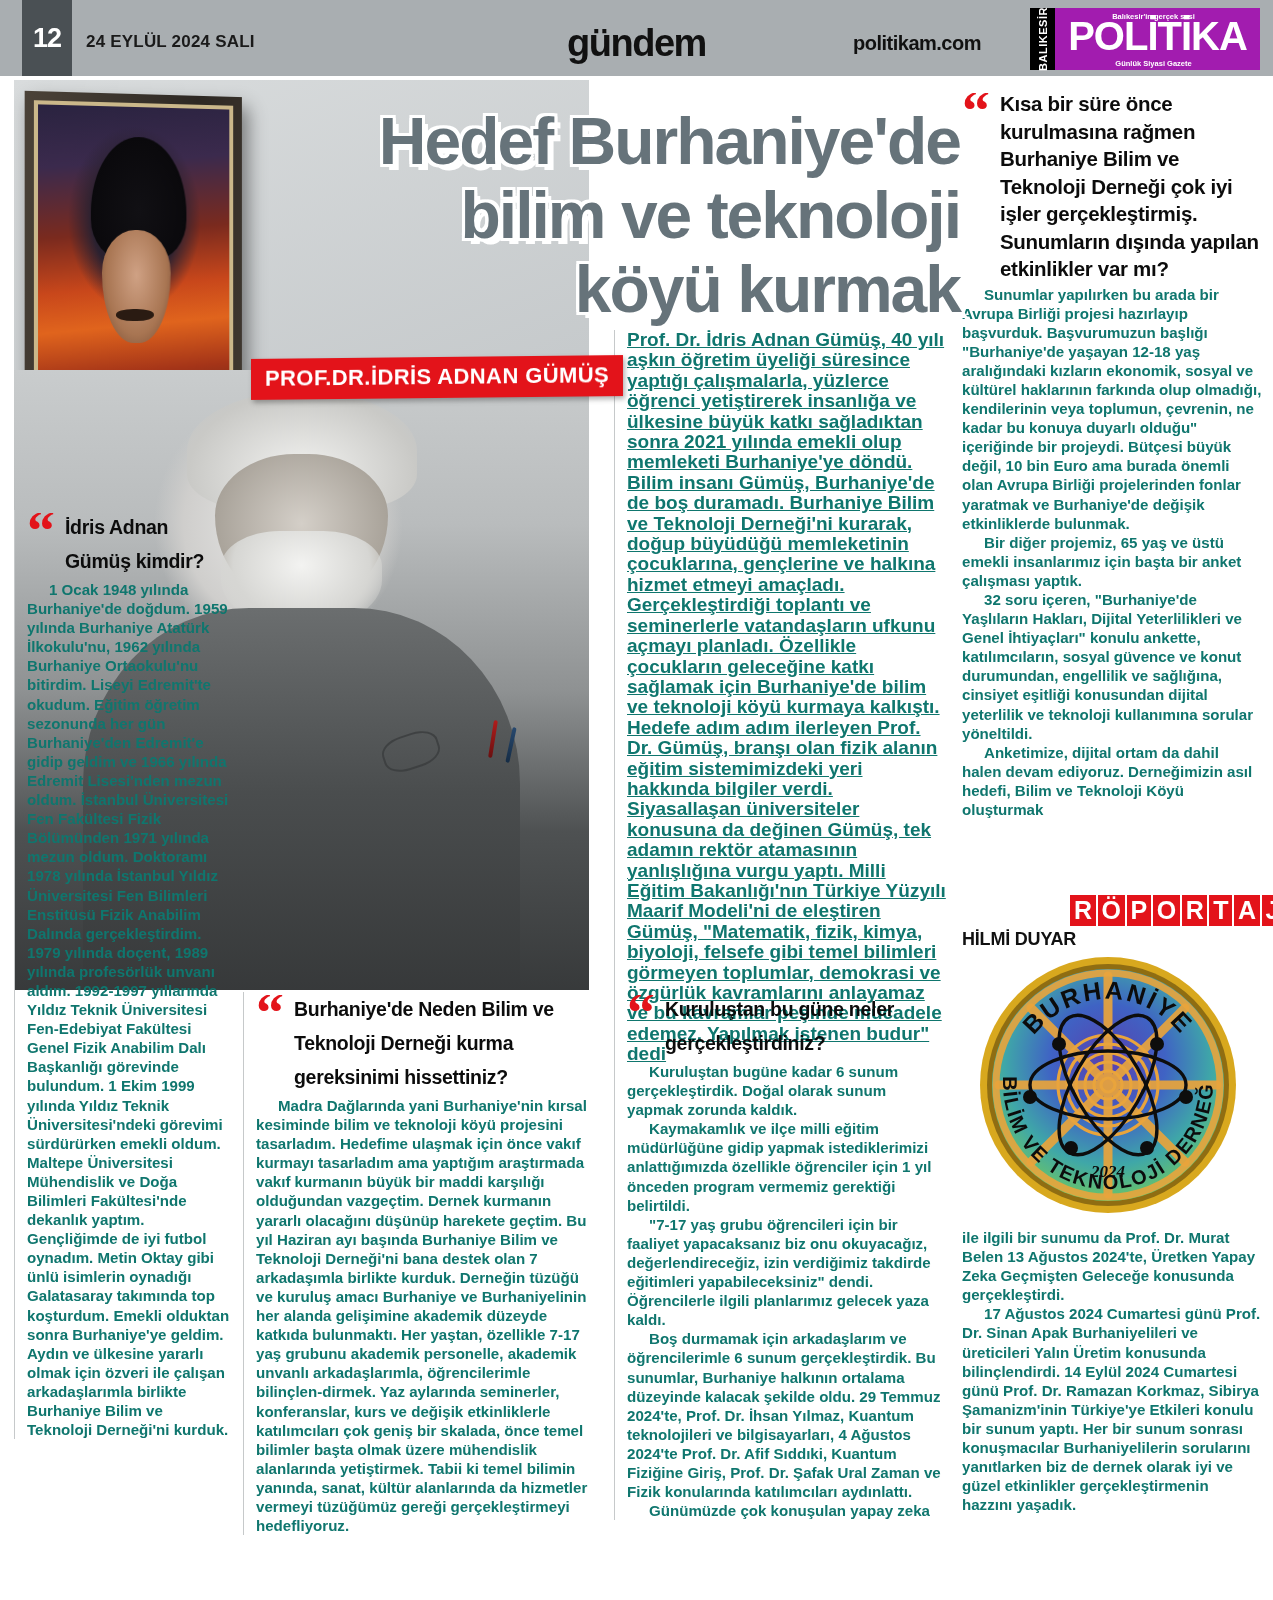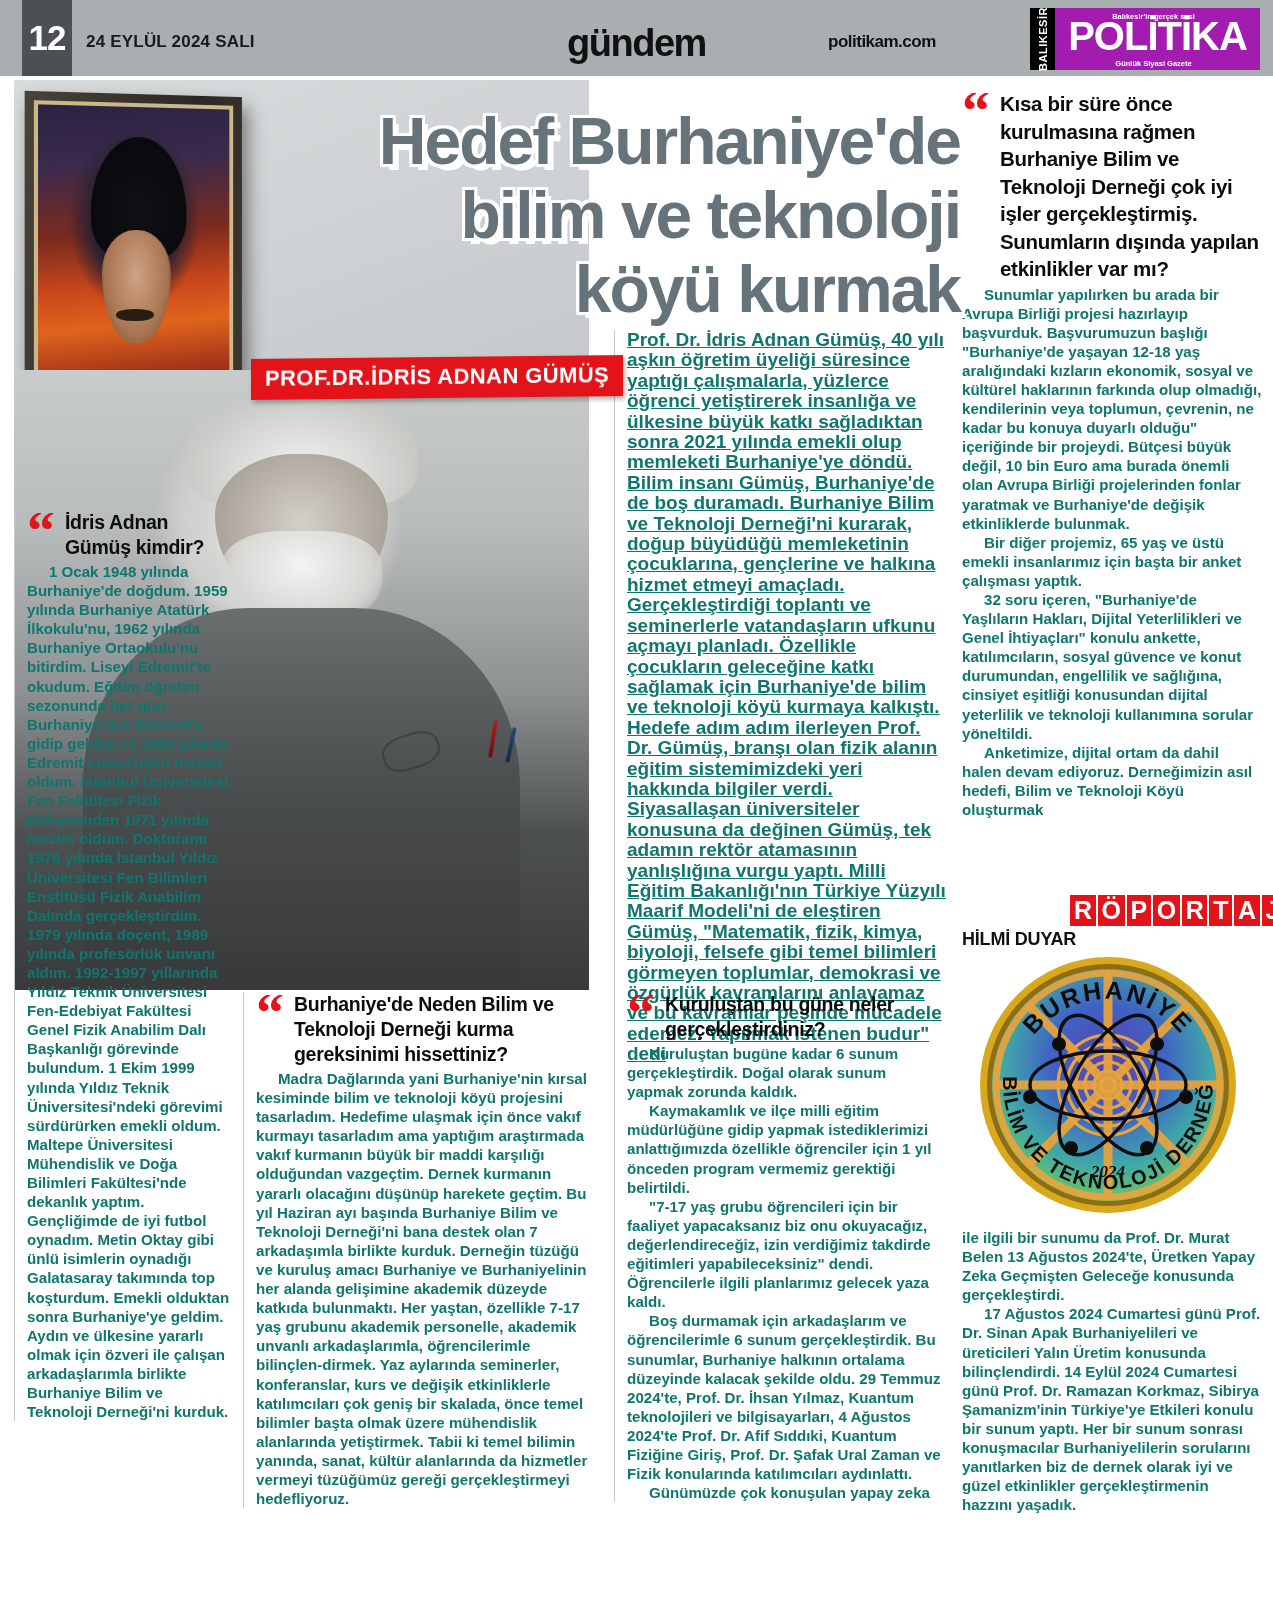--- a/index.html
+++ b/index.html
@@ -22,21 +22,21 @@
   }
   .pagenum-box {
     position: absolute;
     left: 22px; top: 0;
     width: 50px; height: 76px;
     background: #4a5054;
     display: flex; align-items: center; justify-content: center;
   }
   .pagenum-box span {
     color: #ffffff;
-    font-size: 35px;
+    font-size: 27px;
     font-weight: bold;
     font-family: "Liberation Sans Narrow", "Liberation Sans", sans-serif;
     letter-spacing: -1px;
   }
   .masthead-date {
     position: absolute;
     left: 86px; top: 32px;
     font-size: 17px;
     font-weight: 600;
     color: #1a1a1a;
@@ -48,22 +48,22 @@
     left: 0; right: 0; top: 22px;
     text-align: center;
     font-size: 38px;
     font-weight: 800;
     color: #111;
     letter-spacing: -1.5px;
     font-family: "Liberation Sans", sans-serif;
   }
   .masthead-site {
     position: absolute;
-    left: 828px; top: 32px;
-    font-size: 17px;
+    left: 853px; top: 32px;
+    font-size: 20px;
     font-weight: 800;
     color: #111;
     letter-spacing: -0.5px;
   }
   .logo-wrap {
     position: absolute;
     left: 1030px; top: 8px;
     width: 230px; height: 62px;
     display: flex;
   }
@@ -306,21 +306,21 @@
     width: 32px; height: 30px;
     color: #e3131a;
     font-size: 56px;
     line-height: 36px;
     font-weight: 900;
     font-family: "Liberation Serif", serif;
     overflow: hidden;
   }
   .qhead h2 {
     font-size: 19.5px;
-    line-height: 25px;
+    line-height: 34px;
     font-weight: 900;
     color: #0c0c0c;
     letter-spacing: -0.3px;
     font-family: "Liberation Sans", sans-serif;
   }
 
   
   #col1 {
     left: 14px; top: 510px;
     width: 218px;

